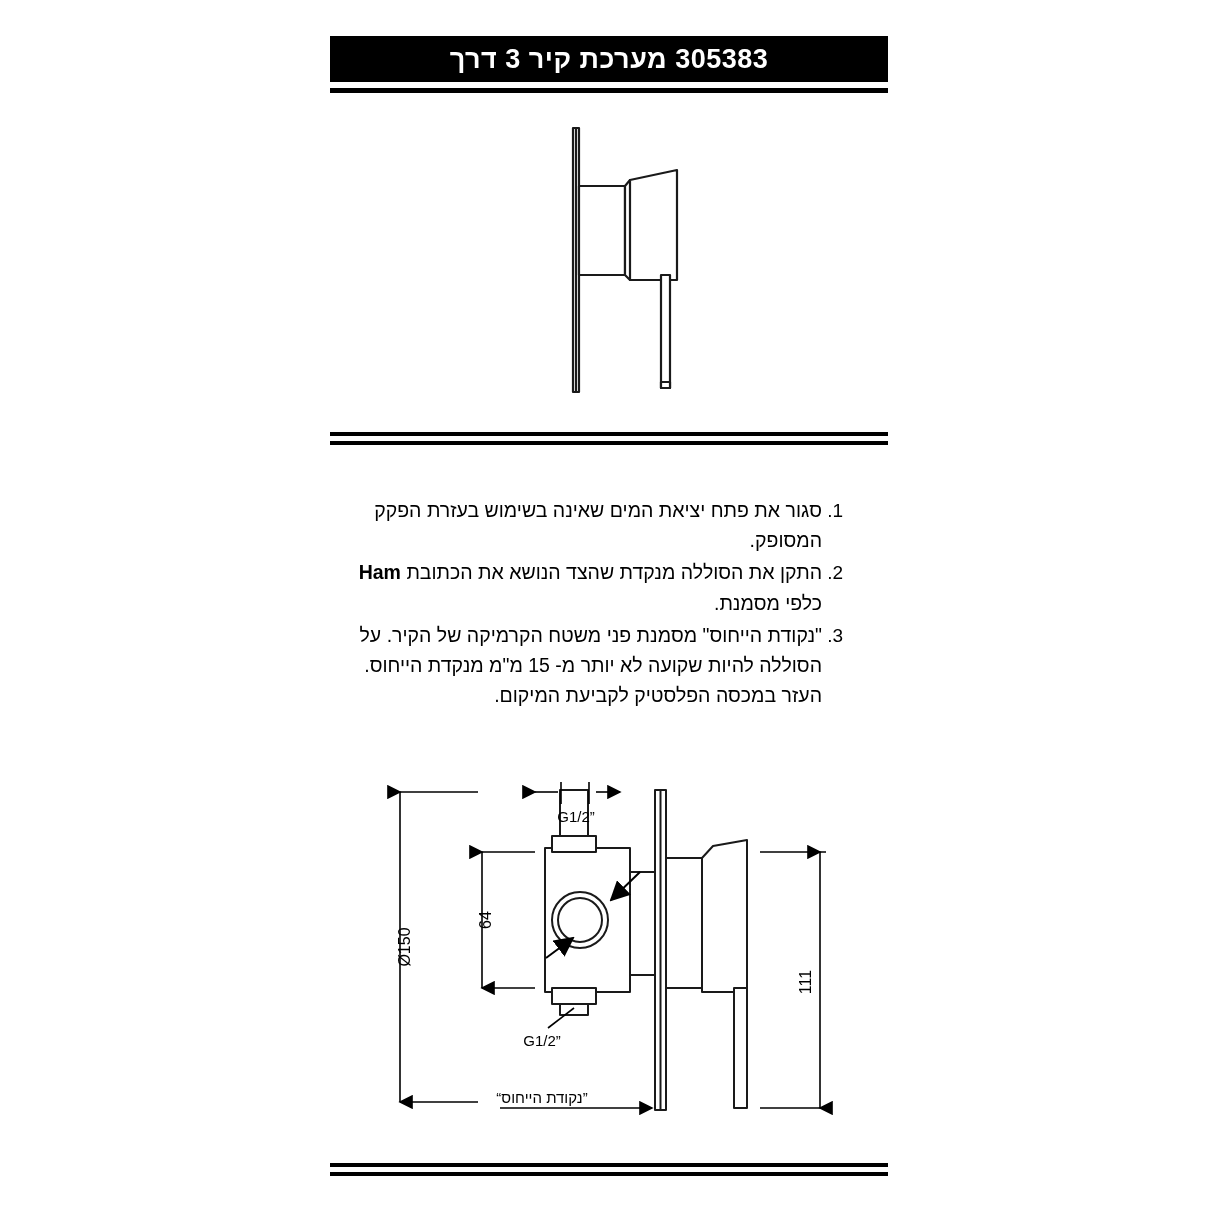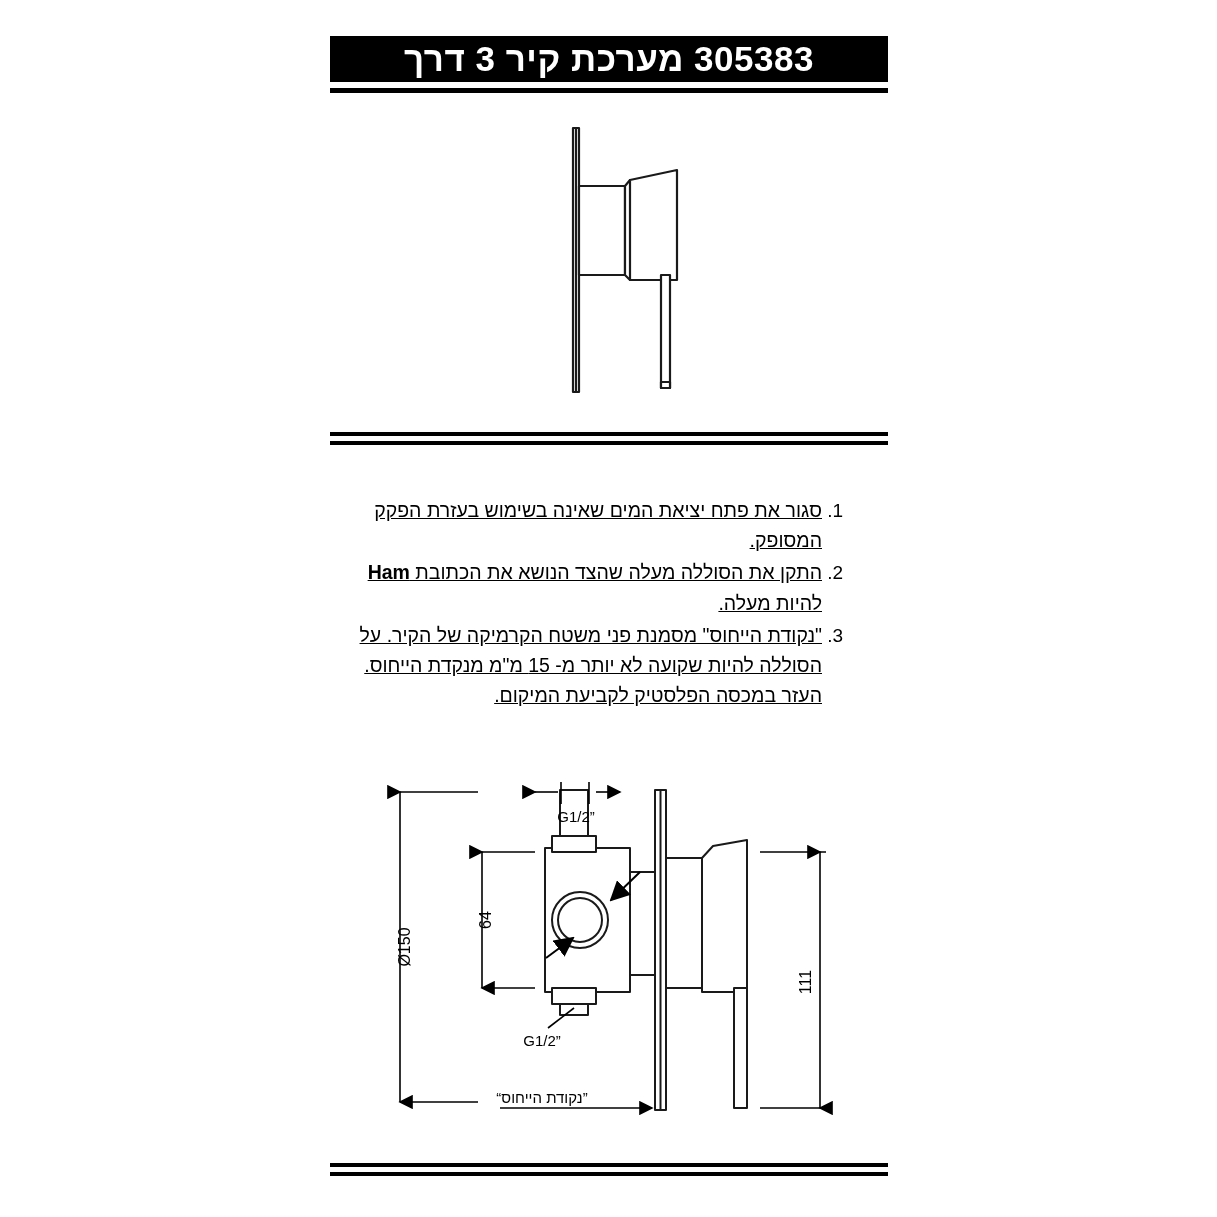--- a/index.html
+++ b/index.html
@@ -15,21 +15,21 @@
 
   
   .title-bar{
     position:absolute;
     left:330px;top:36px;width:558px;height:46px;
     background:#000;
     display:flex;align-items:center;justify-content:center;
   }
   .title-bar .title-text{
     color:#fff;
-    font-size:35px;
+    font-size:27px;
     font-weight:bold;
     letter-spacing:.5px;
     direction:rtl;
     white-space:nowrap;
   }
   .rule{position:absolute;background:#000;}
   .rule-title{left:330px;top:88px;width:558px;height:5px;}
 
   
   .rule-a{left:330px;top:432px;width:558px;height:4px;}
@@ -46,21 +46,20 @@
   .instructions{
     position:absolute;
     left:330px;top:495px;width:520px;
     direction:rtl;text-align:right;
     font-size:19.5px;
     line-height:1.55;
   }
   .instructions ol{
     margin:0;padding:0 28px 0 0;
     list-style-position:outside;
-    text-decoration:underline;
   }
   .instructions li{margin-bottom:2px;}
   .instructions li::marker{font-size:19px;}
   .ltr-inline{direction:ltr;unicode-bidi:isolate;font-weight:bold;margin-top:24px;}
 
   
   .tech{position:absolute;left:330px;top:760px;width:558px;height:380px;}
   .tech svg{display:block;}
   svg text{font-family:"Liberation Sans", sans-serif;}
 </style>
@@ -97,21 +96,21 @@
 
   <div class="rule rule-a"></div>
   <div class="rule rule-b"></div>
 
   <div class="instructions">
     <ol>
       <li>
         <span>סגור את פתח יציאת המים שאינה בשימוש בעזרת הפקק המסופק.</span>
       </li>
       <li>
-        <span>התקן את הסוללה מעלה שהצד הנושא את הכתובת </span><span class="ltr-inline">Ham</span><span> להיות מעלה.</span>
+        <span>התקן את הסוללה מנקדת שהצד הנושא את הכתובת </span><span class="ltr-inline">Ham</span><span> כלפי מסמנת.</span>
       </li>
       <li>
         <span>"נקודת הייחוס" מסמנת פני משטח הקרמיקה של הקיר. על הסוללה להיות שקועה לא יותר מ- 15 מ"מ מנקדת הייחוס. העזר במכסה הפלסטיק לקביעת המיקום.</span>
       </li>
     </ol>
   </div>
 
   <div class="tech">
     <svg width="558" height="380" viewBox="0 0 558 380" fill="none" xmlns="http://www.w3.org/2000/svg">
       <defs>

